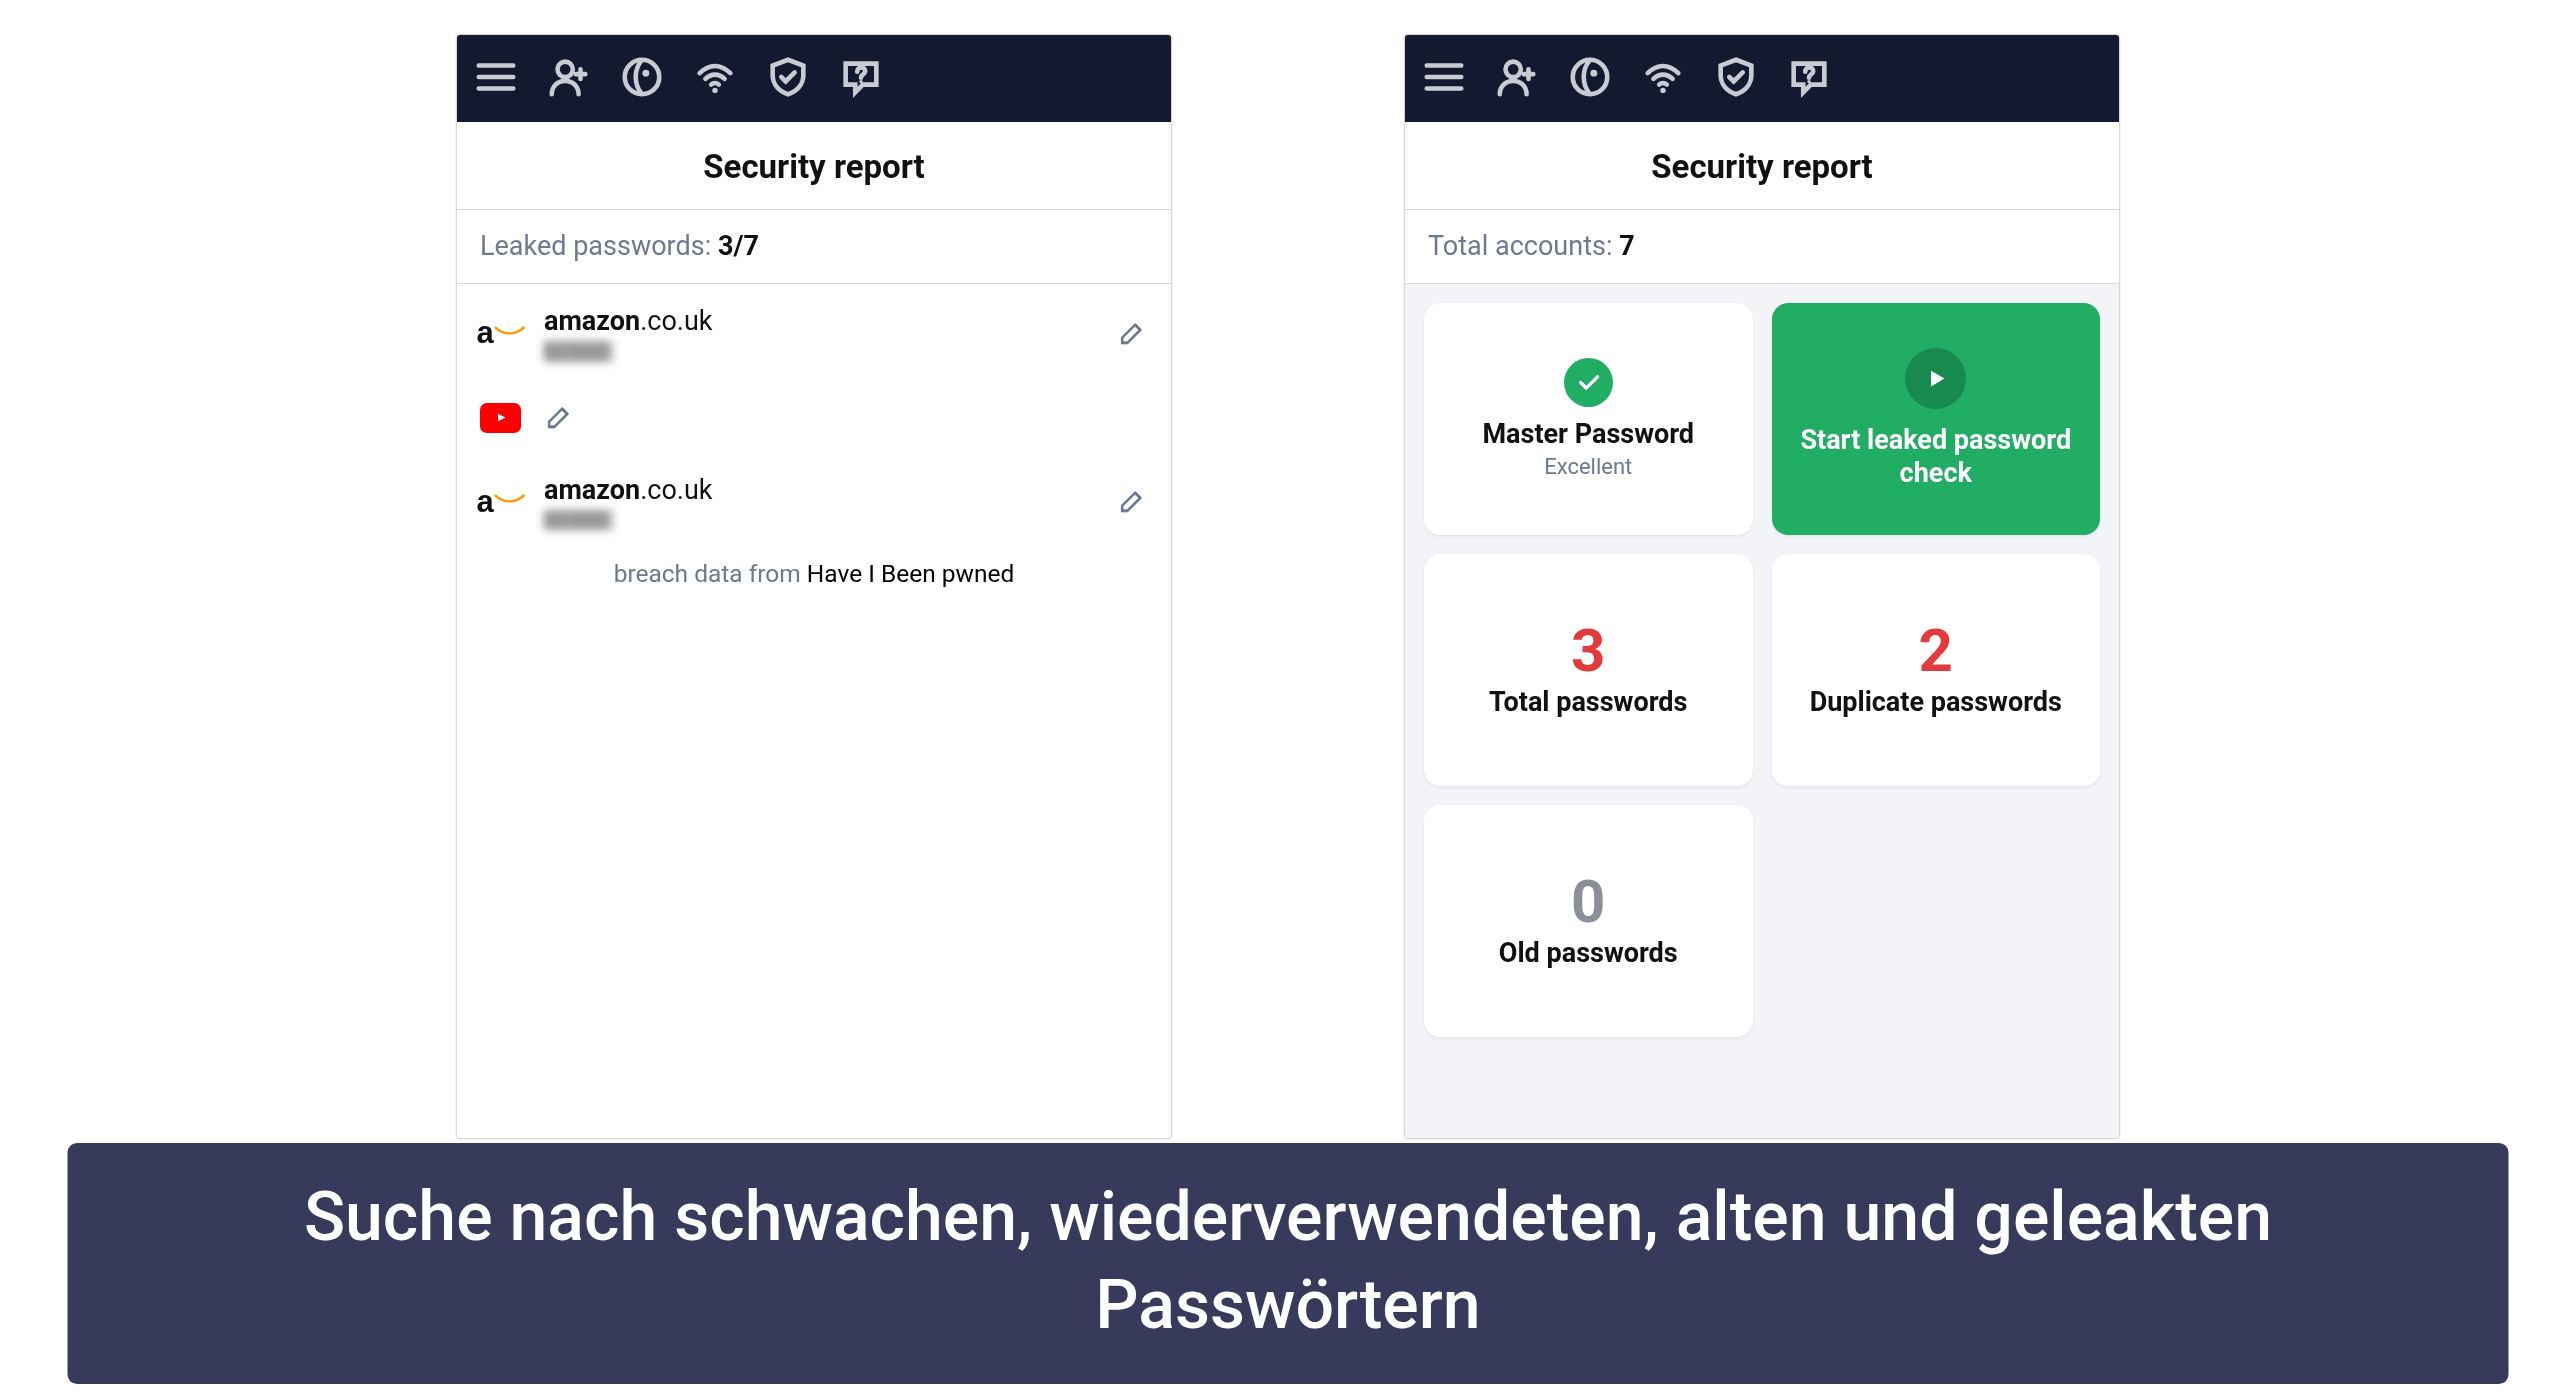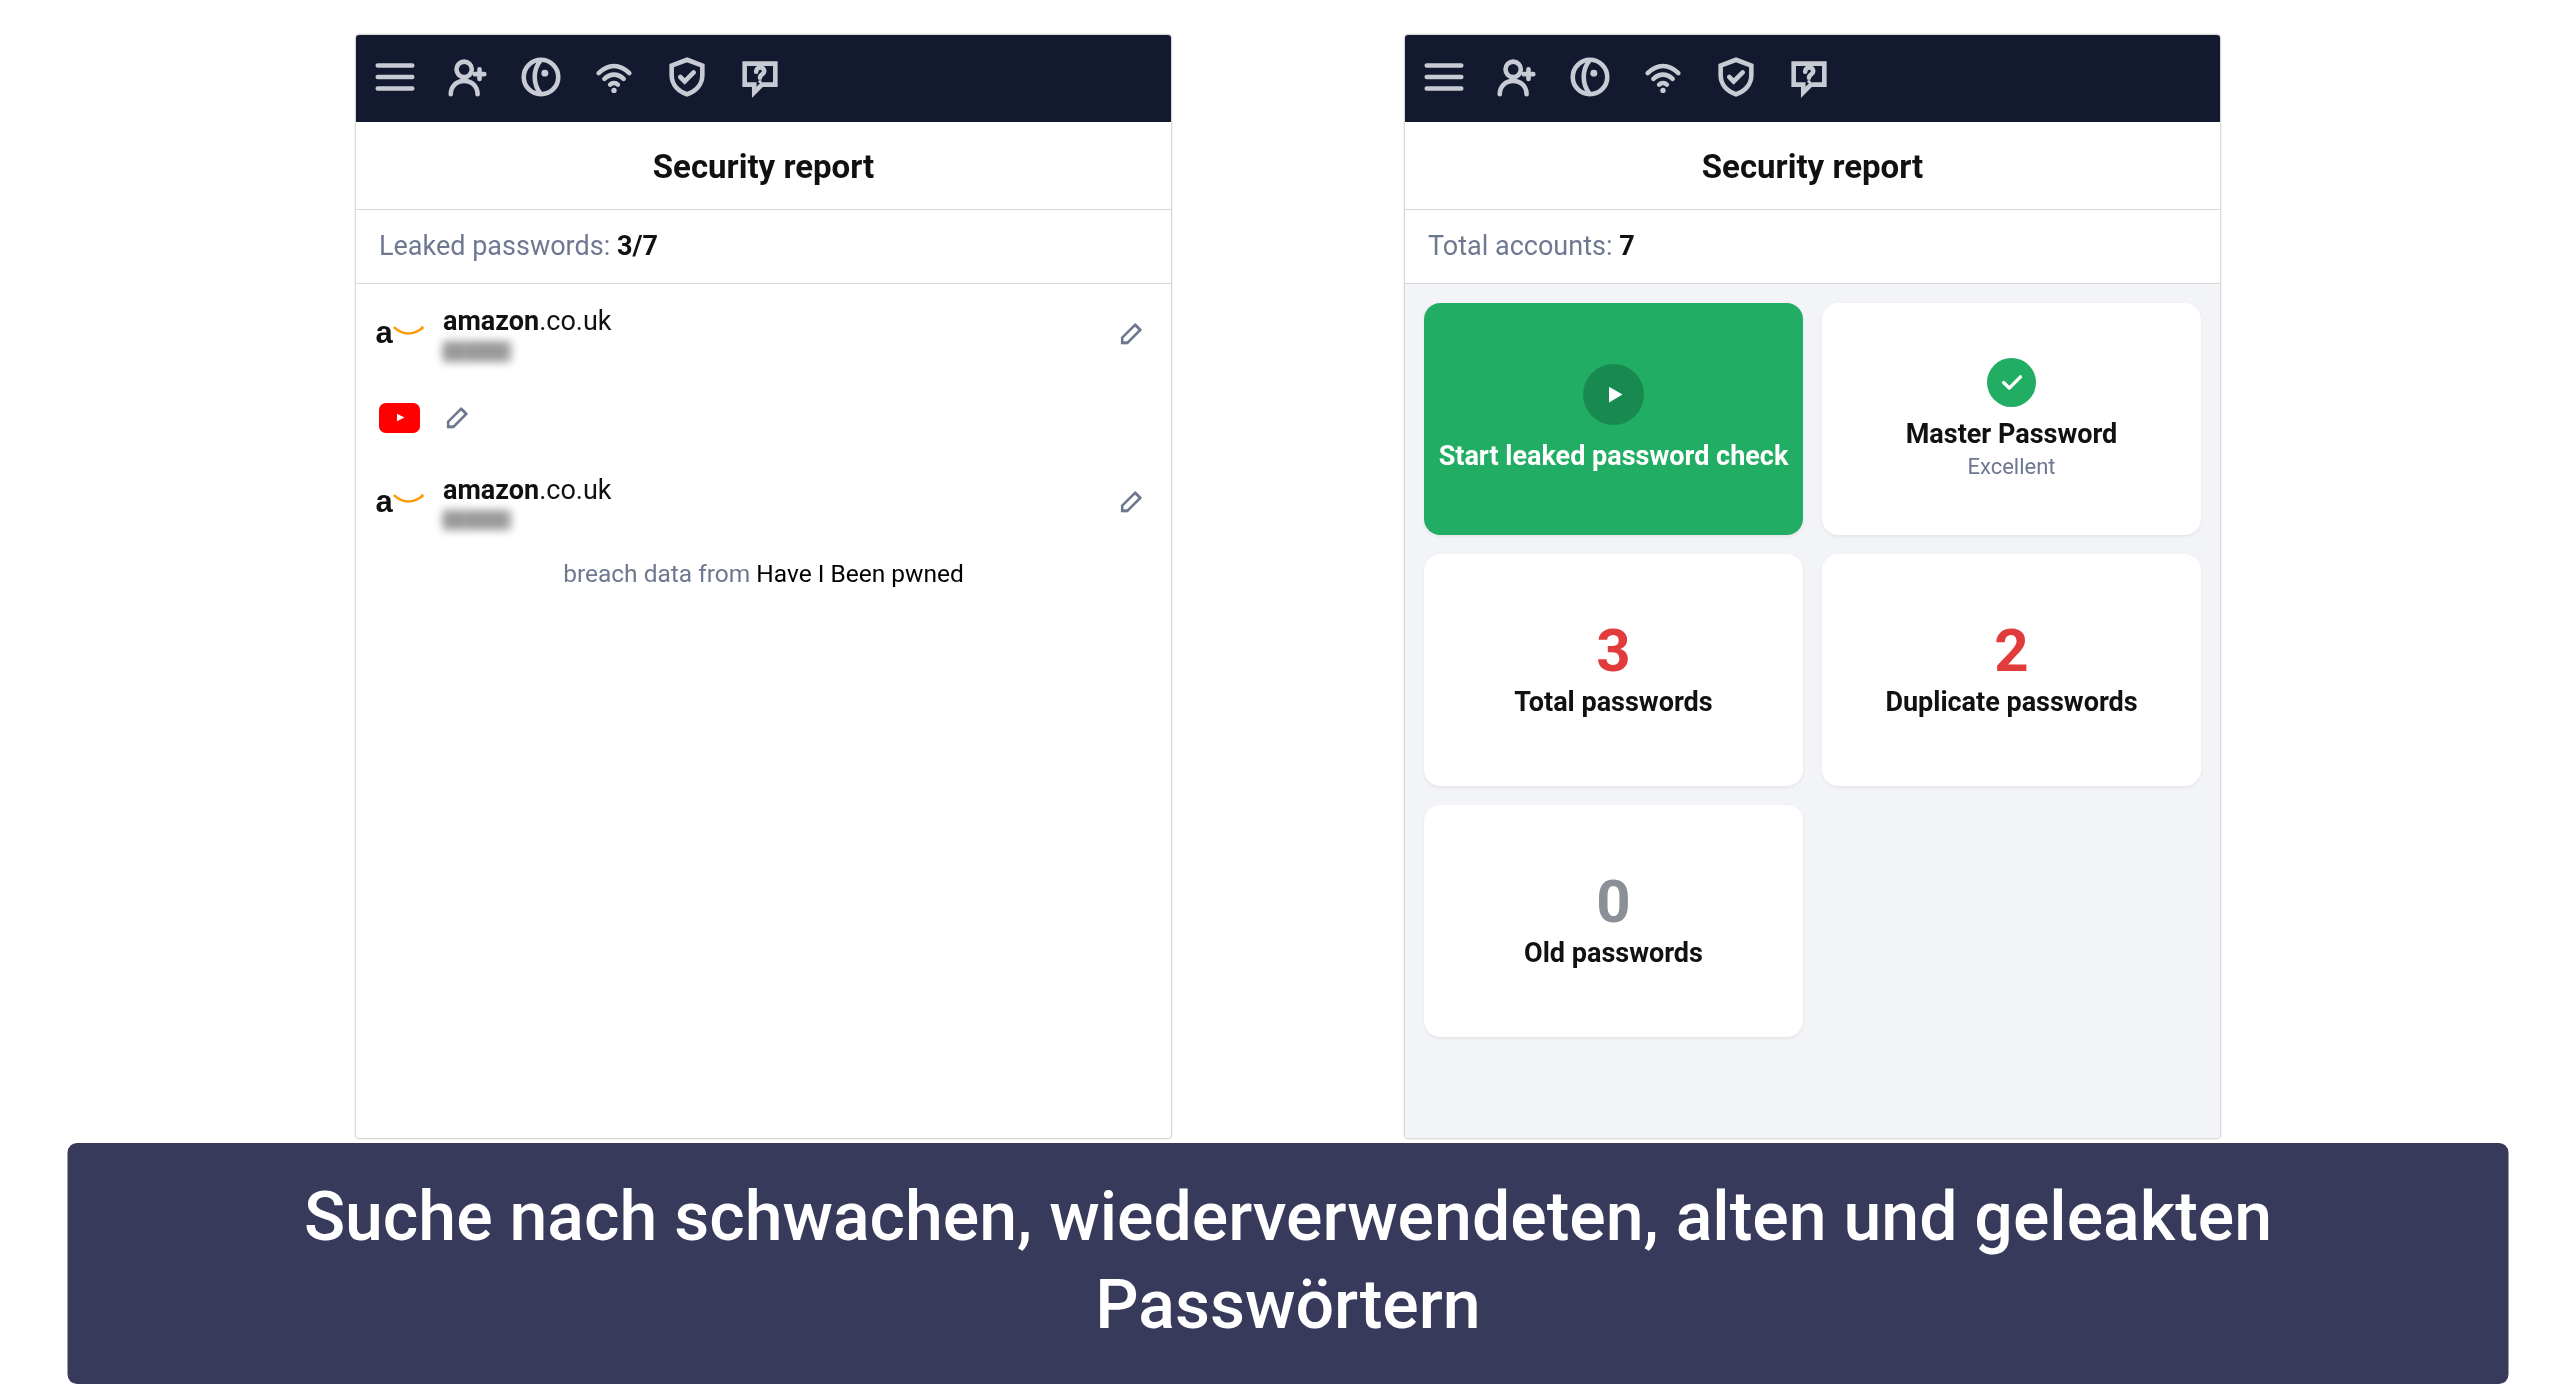--- a/index.html
+++ b/index.html
@@ -14,21 +14,21 @@
     width: 2576px;
     height: 1398px;
     position: relative;
     display: flex;
     justify-content: center;
     align-items: flex-start;
     padding-top: 34px;
     gap: 232px;
   }
   .phone {
-    width: 817px;
+    width: 716px;
     height: 1105px;
     background: #ffffff;
     border: 0.7px solid #d9d9d9;
     box-shadow: 0 0 0 0.7px #eee;
     border-radius: 4.1px;
     overflow: hidden;
     display: flex;
     flex-direction: column;
   }
   .topbar {
@@ -278,37 +278,37 @@
             <path class="icon-stroke" d="M10 9.2c0-1.3 1-2.2 2.2-2.2s2 1 2 2c0 .9-.6 1.3-1.3 1.8-.6.4-.9.8-.9 1.6" stroke-linecap="round"></path>
             <circle cx="12" cy="14.4" r="0.9" fill="#c9cbd4"></circle>
           </svg></span>
     </div>
     <div class="page-title">Security report</div>
     <div class="subheader">
       <span>Total accounts: </span><span class="count">7</span>
     </div>
 
     <div class="grid-area">
-      <div class="card green">
-        <div class="play-badge">
-            <svg viewBox="0 0 24 24">
-              <path d="M8 5l12 7-12 7z" fill="#fff"></path>
-            </svg>
-          </div>
-        <div class="card-title">Start leaked password check</div>
-      </div>
       <div class="card">
         <div class="check-badge">
             <svg viewBox="0 0 24 24">
               <path d="M5 12l5 5L20 7" stroke="#fff" stroke-width="3" fill="none" stroke-linecap="round" stroke-linejoin="round"></path>
             </svg>
           </div>
         <div class="card-title">Master Password</div>
         <div class="card-sub">Excellent</div>
       </div>
+      <div class="card green">
+        <div class="play-badge">
+            <svg viewBox="0 0 24 24">
+              <path d="M8 5l12 7-12 7z" fill="#fff"></path>
+            </svg>
+          </div>
+        <div class="card-title">Start leaked password check</div>
+      </div>
       <div class="card">
         <div class="big-num num-red">3</div>
         <div class="card-title">Total passwords</div>
       </div>
       <div class="card">
         <div class="big-num num-red">2</div>
         <div class="card-title">Duplicate passwords</div>
       </div>
       <div class="card">
         <div class="big-num num-gray">0</div>

